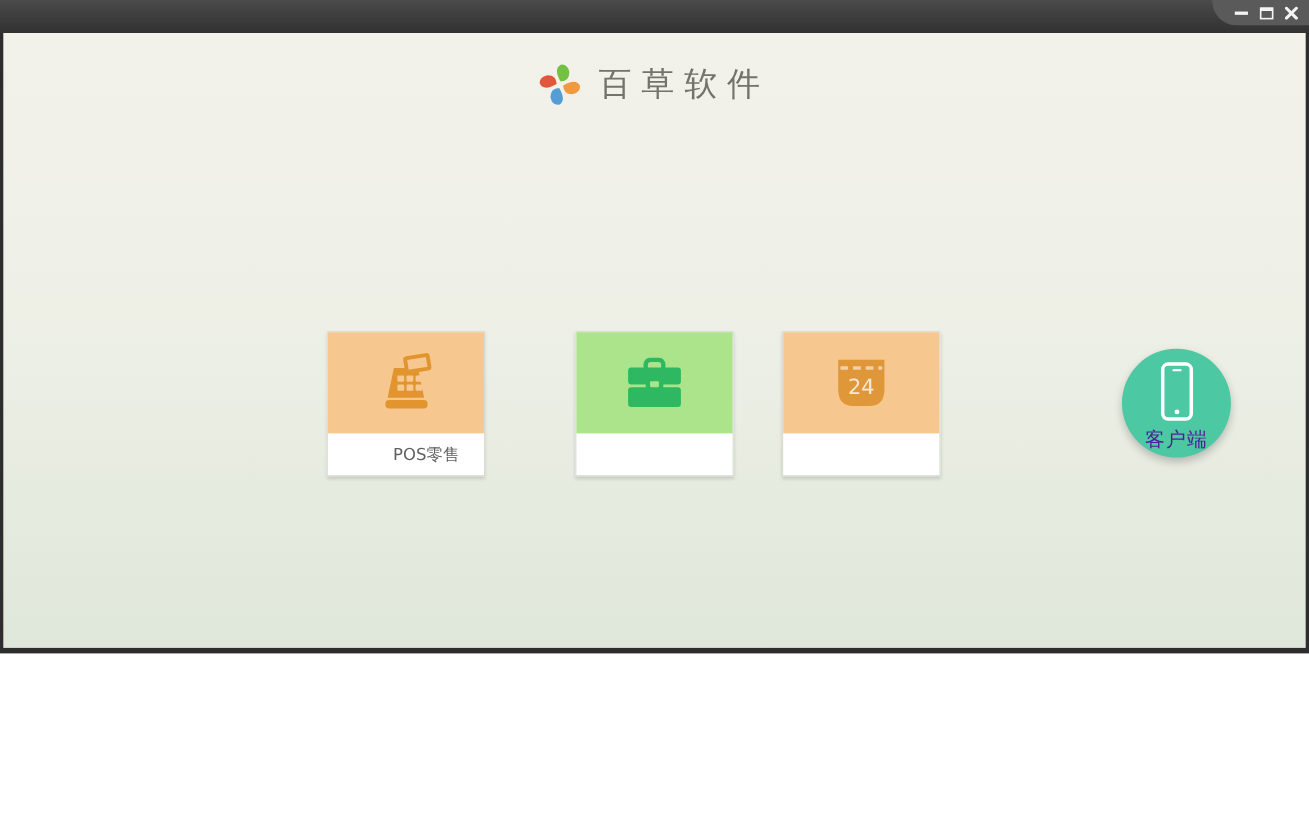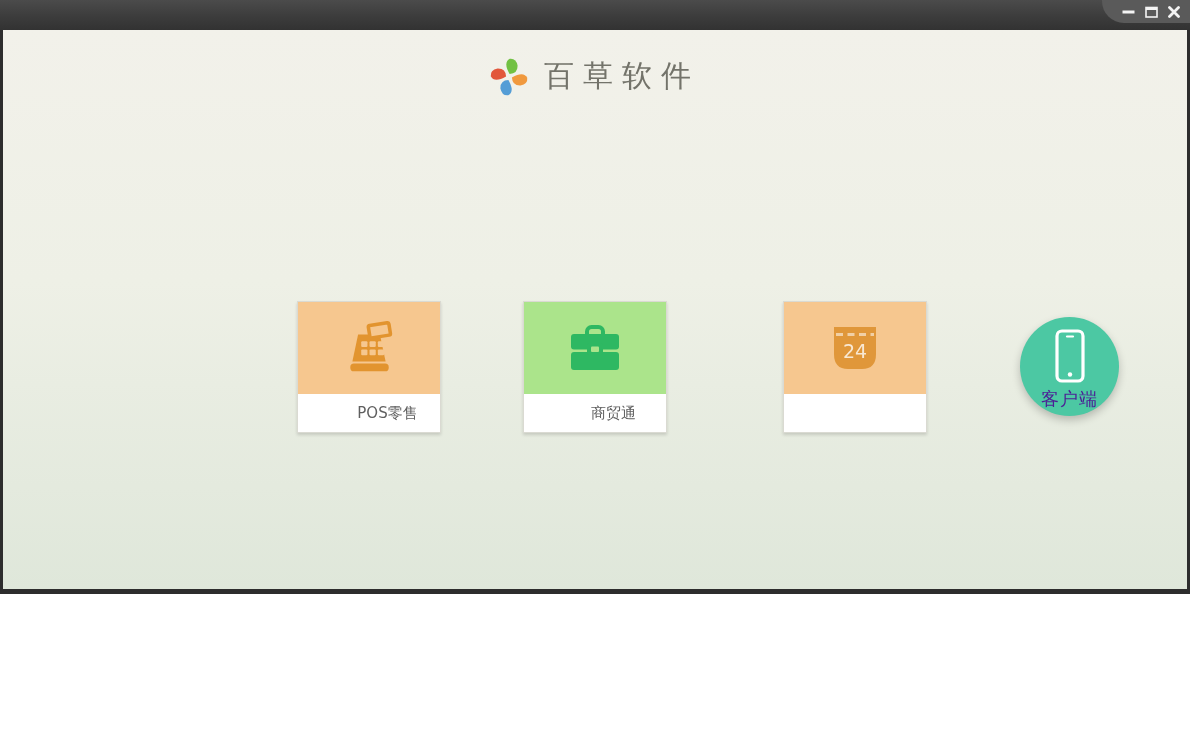--- a/index.html
+++ b/index.html
@@ -53,21 +53,21 @@
     position: absolute; top: 271px;
     width: 144px; height: 132px;
     background: #ffffff;
     border: 1px solid #dadad2;
     box-sizing: border-box;
     box-shadow: 0 2px 3px rgba(0,0,0,0.14);
     cursor: pointer;
   }
   .card-1 { left: 294px; }
   .card-2 { left: 520px; }
-  .card-3 { left: 780px; }
+  .card-3 { left: 708px; }
   .tile {
     height: 92px;
     display: flex; align-items: center; justify-content: center;
   }
   .tile-orange { background: #f6c78f; }
   .tile-green  { background: #abe48b; }
   .card-label {
     height: 38px; line-height: 38px;
     text-align: center;
     font-size: 15px;
@@ -170,21 +170,20 @@
     <div class="card card-2">
       <div class="tile tile-green">
         <svg width="50" height="47" viewBox="0 0 50 47">
           <rect x="17" y="2" width="16" height="11" rx="4.5" fill="none" stroke="#2eb862" stroke-width="4"></rect>
           <rect x="1" y="9" width="48" height="15.5" rx="3" fill="#2eb862"></rect>
           <rect x="1" y="27" width="48" height="18" rx="3" fill="#2eb862"></rect>
           <rect x="17" y="18" width="16" height="12" rx="2" fill="#2eb862"></rect>
           <rect x="21" y="21.5" width="8" height="5.5" rx="1" fill="#abe48b"></rect>
         </svg>
       </div>
-      <div class="card-label">商贸通</div>
     </div>
 
     <div class="card card-3">
       <div class="tile tile-orange">
         <svg width="48" height="46" viewBox="0 0 48 46">
           <path d="M3,2 H45 V29 Q45,44 31,44 H17 Q3,44 3,29 Z" fill="#e0973a"></path>
           <line x1="5" y1="9.5" x2="43" y2="9.5" stroke="rgba(255,255,255,0.55)" stroke-width="3.2" stroke-dasharray="7 4.5"></line>
           <text x="24" y="33" text-anchor="middle" class="cal-day">24</text>
         </svg>
       </div>

